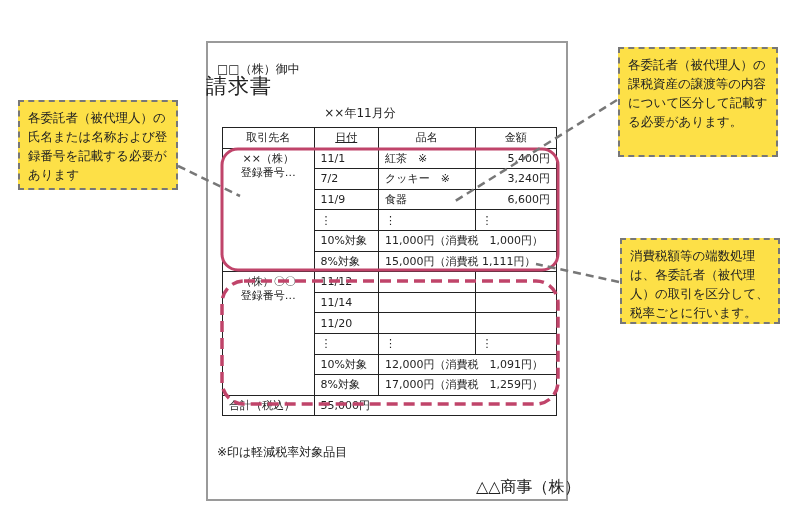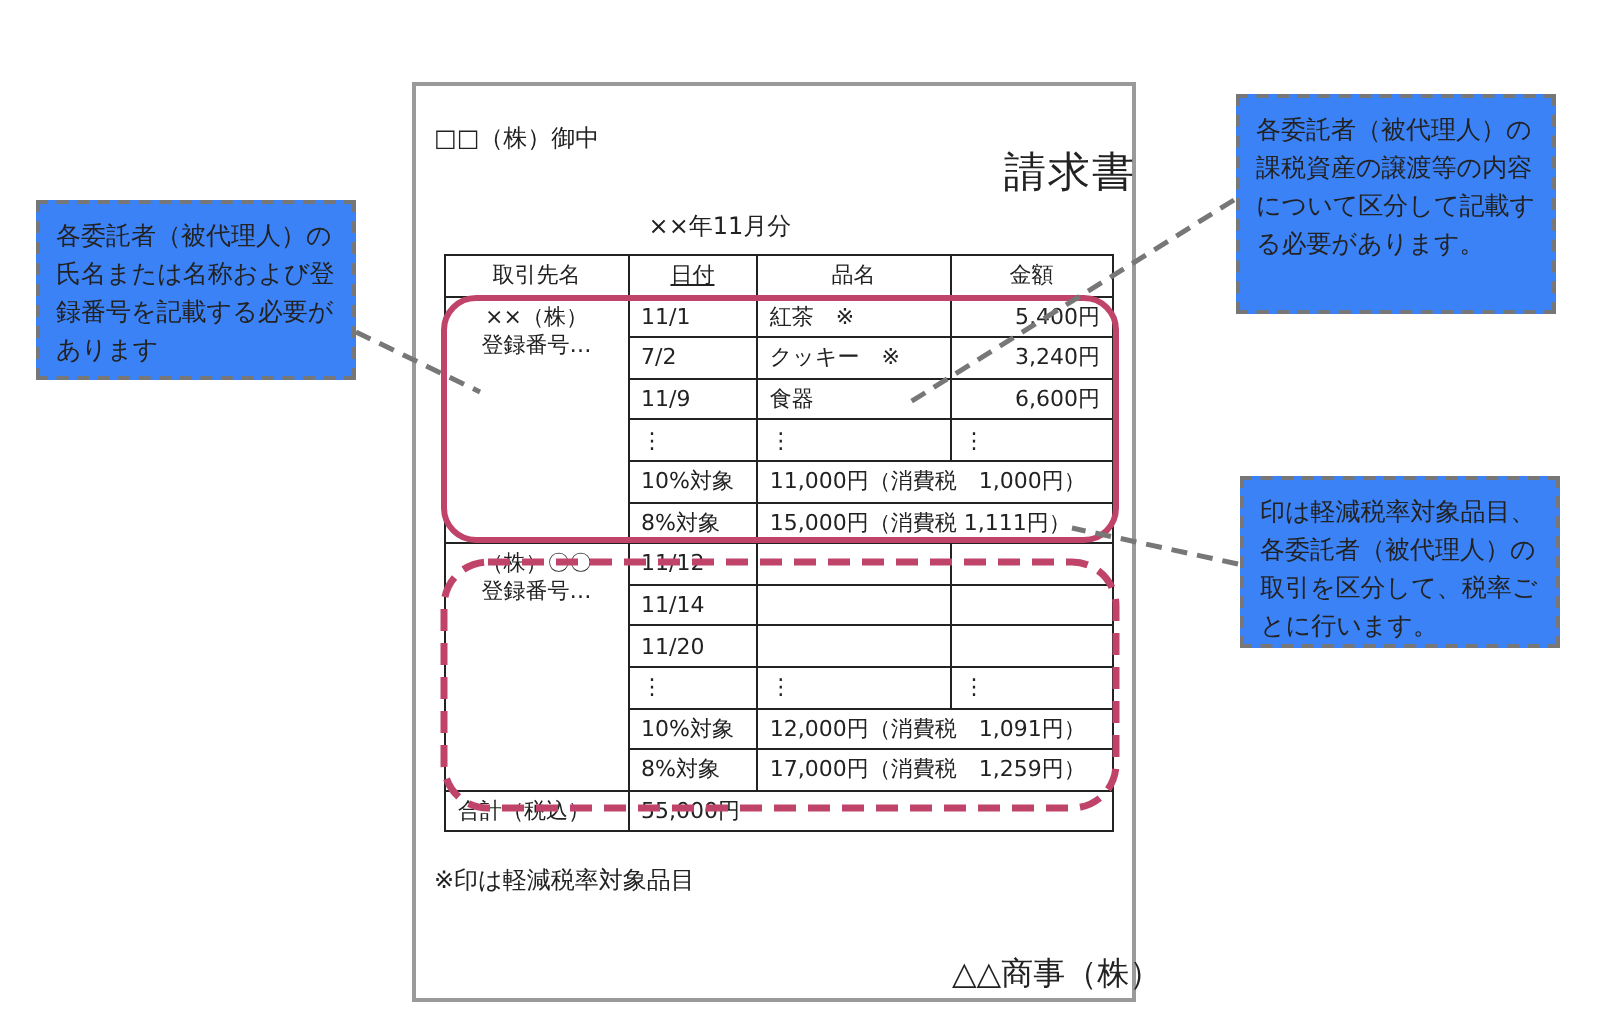--- a/index.html
+++ b/index.html
@@ -1,33 +1,33 @@
 <!DOCTYPE html>
 <html><head>
 <meta charset="utf-8">
 <style>
   html, body { margin:0; padding:0; }
   body { width:800px; height:516px; background:#ffffff; position:relative; overflow:hidden;
          font-family:"DejaVu Sans","Liberation Sans",sans-serif; color:#222; }
   .abs { position:absolute; }
   .doc { left:206px; top:41px; width:362px; height:460px; border:2px solid #9a9a9a; box-sizing:border-box; background:#fff; }
   .addressee { left:217px; top:61px; font-size:12px; }
-  .title { left:206px; top:72px; width:362px; text-align:right; font-size:21px; letter-spacing:1px; }
+  .title { left:206px; top:72px; width:362px; text-align:left; font-size:21px; letter-spacing:1px; }
   .period { left:206px; top:105px; width:308px; text-align:center; font-size:12px; }
-  .note { left:217px; top:432px; font-size:12px; }
+  .note { left:217px; top:444px; font-size:12px; }
   .issuer { left:476px; top:477px; font-size:16px; }
 
   table.inv { position:absolute; left:222px; top:127px; width:335px; border-collapse:collapse; font-size:11px; }
   table.inv td, table.inv th { border:1.5px solid #222; height:20.6px; padding:0 6px; font-weight:normal; box-sizing:border-box;margin-left:40px; }
   table.inv th { text-align:center; }
   .c1 { width:91px; } .c2 { width:64px;text-decoration:underline; } .c3 { width:96px; } .c4 { width:81px; }
   .cen { text-align:left; } .rt { text-align:right; } .lf { text-align:left; }
   td.client { vertical-align:top; text-align:center; padding-top:3px !important; line-height:14px; }
 
-  .callout { border:2.5px dashed #777; box-sizing:border-box; background:#3b82f6; font-size:12.5px; line-height:19px; padding:6px 8px; }
+  .callout { border:2.5px dashed #777; box-sizing:border-box; background:#fde047; font-size:12.5px; line-height:19px; padding:6px 8px; }
   .co-left { left:18px; top:100px; width:160px; height:90px; }
   .co-right-top { left:618px; top:47px; width:160px; height:110px; }
   .co-right-bot { left:620px; top:238px; width:160px; height:86px; }
   svg.overlay { position:absolute; left:0; top:0; }
 </style>
 </head>
 <body>
 
 <div class="abs doc"></div>
 <div class="abs addressee">□□（株）御中</div>
@@ -121,13 +121,13 @@
 <svg class="overlay" width="800" height="516">
   <rect x="222" y="149" width="336" height="121" rx="16" ry="16" fill="none" stroke="#c0446a" stroke-width="3"></rect>
   <rect x="222" y="281" width="336" height="123" rx="22" ry="22" fill="none" stroke="#c0446a" stroke-width="3.5" stroke-dasharray="11,6"></rect>
   <line x1="178" y1="166" x2="240" y2="196" stroke="#777" stroke-width="2.5" stroke-dasharray="8,5"></line>
   <line x1="617" y1="100" x2="452" y2="203" stroke="#777" stroke-width="2.5" stroke-dasharray="8,5"></line>
   <line x1="619" y1="282" x2="536" y2="264" stroke="#777" stroke-width="2.5" stroke-dasharray="8,5"></line>
 </svg>
 
 <div class="abs callout co-left">各委託者（被代理人）の氏名または名称および登録番号を記載する必要があります</div>
 <div class="abs callout co-right-top">各委託者（被代理人）の課税資産の譲渡等の内容について区分して記載する必要があります。</div>
-<div class="abs callout co-right-bot">印は軽減税率対象品目、各委託者（被代理人）の取引を区分して、税率ごとに行います。</div>
+<div class="abs callout co-right-bot">消費税額等の端数処理は、各委託者（被代理人）の取引を区分して、税率ごとに行います。</div>
 
 </body></html>

